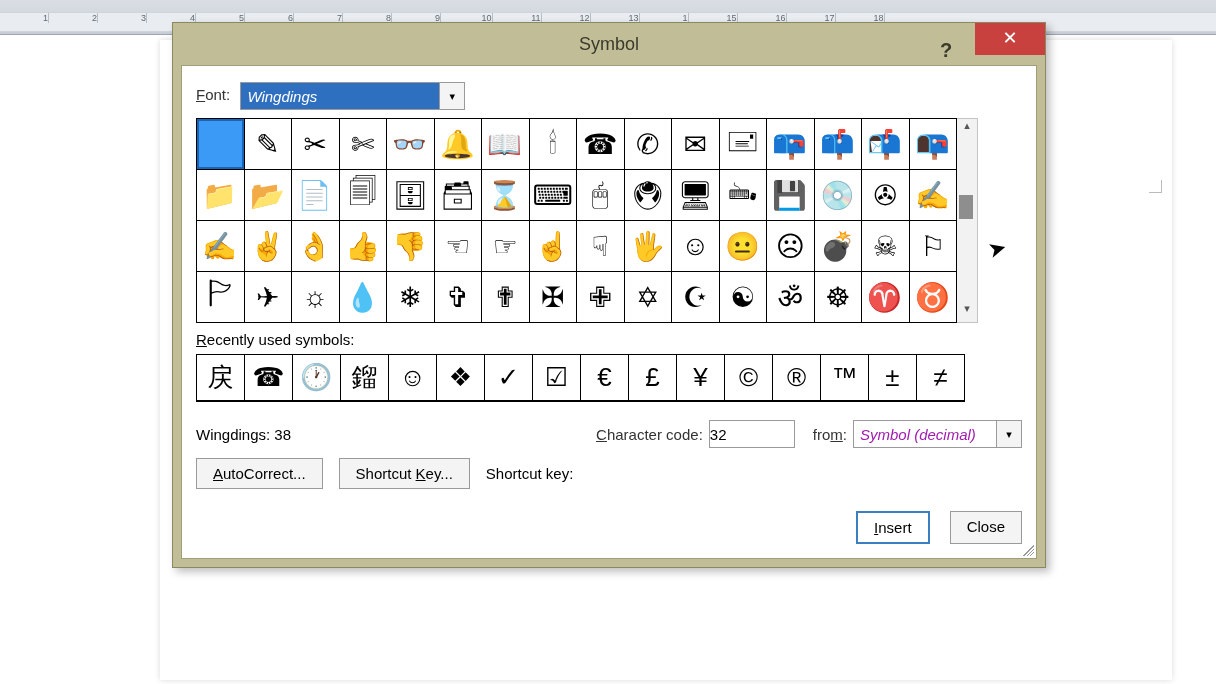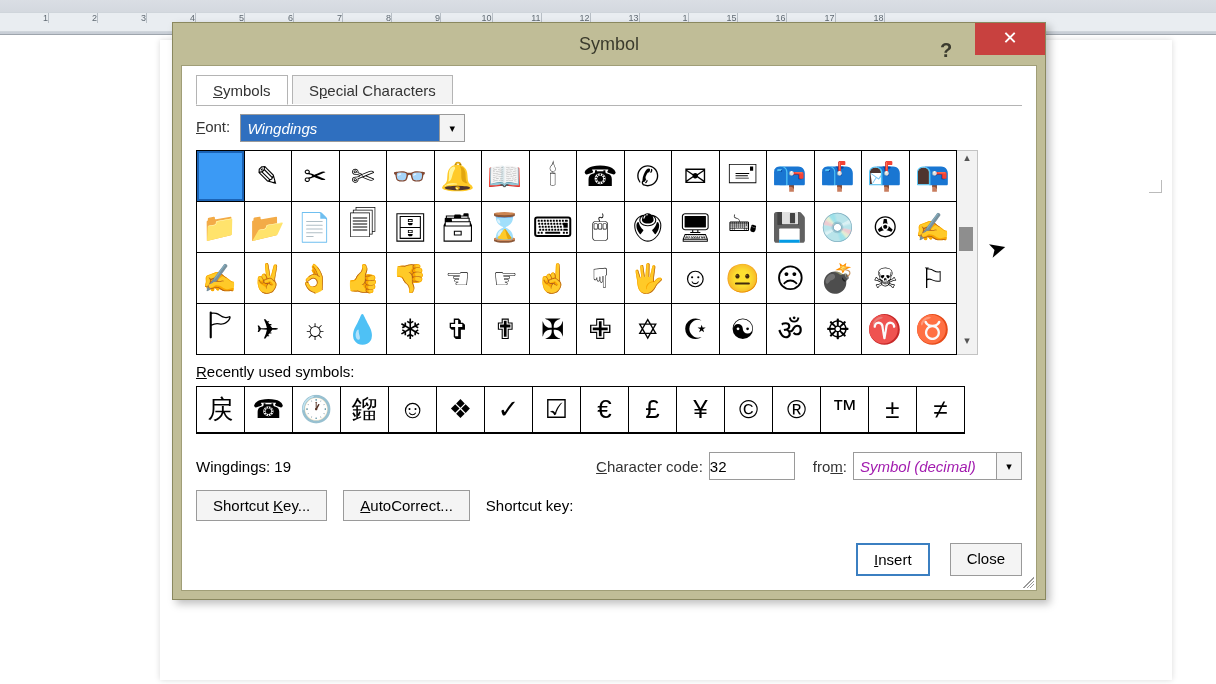--- a/index.html
+++ b/index.html
@@ -305,28 +305,20 @@
 
 <div class="dialog">
   <div class="titlebar">
     <span>Symbol</span>
     <div class="help">?</div>
     <div class="close">✕</div>
   </div>
 
   <div class="dialog-body">
 
-    <div class="tabs">
-      <span class="tab active">
-        <u>S</u><span>ymbols</span>
-      </span>
-      <span class="tab">
-        <span>S</span><u>p</u><span>ecial Characters</span>
-      </span>
-    </div>
 
     <div class="row">
       <span class="label">
         <u>F</u><span>ont:</span>
       </span>
       <span class="combobox">
         <input type="text" value="Wingdings" style="">
         <span class="combo-btn">▾</span>
       </span>
     </div>
@@ -432,42 +424,42 @@
         <div class="cell">£</div>
         <div class="cell">¥</div>
         <div class="cell">©</div>
         <div class="cell">®</div>
         <div class="cell">™</div>
         <div class="cell">±</div>
         <div class="cell">≠</div>
       </div>
 
     <div class="info-row">
-      <span>Wingdings: 19</span>
+      <span>Wingdings: 38</span>
       <span class="spacer"></span>
       <span class="label">
         <u>C</u><span>haracter code:</span>
       </span>
       <input class="textbox" type="text" value="32" style="">
       <span style="width:18px"></span>
       <span class="label">
         <span>fro</span><u>m</u><span>:</span>
       </span>
       <span class="combobox combo2">
         <input type="text" value="Symbol (decimal)" style="">
         <span class="combo-btn">▾</span>
       </span>
     </div>
 
     <div class="btn-row">
       <span class="btn">
+        <u>A</u><span>utoCorrect...</span>
+      </span>
+      <span class="btn">
         <span>Shortcut </span><u>K</u><span>ey...</span>
-      </span>
-      <span class="btn">
-        <u>A</u><span>utoCorrect...</span>
       </span>
       <span>Shortcut key:</span>
     </div>
 
     <div class="footer">
       <span class="btn primary">
         <u>I</u><span>nsert</span>
       </span>
       <span class="btn">Close</span>
     </div>

